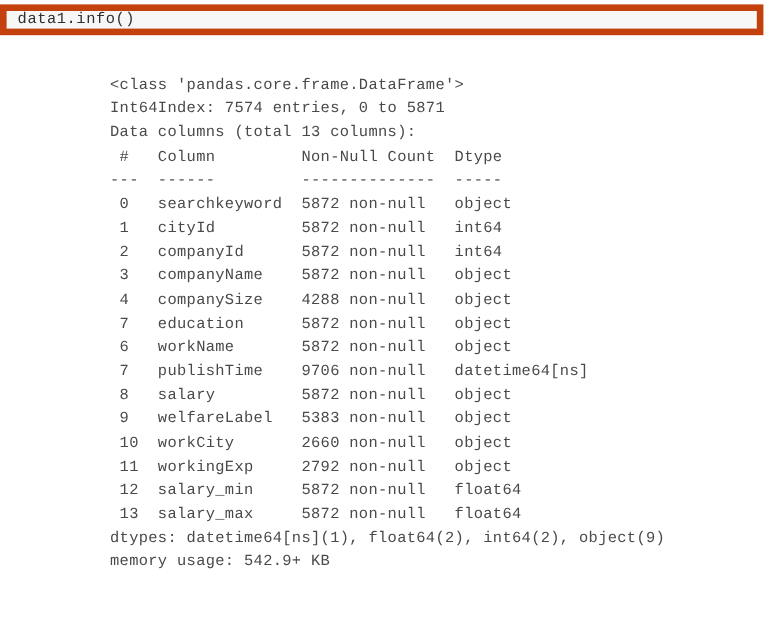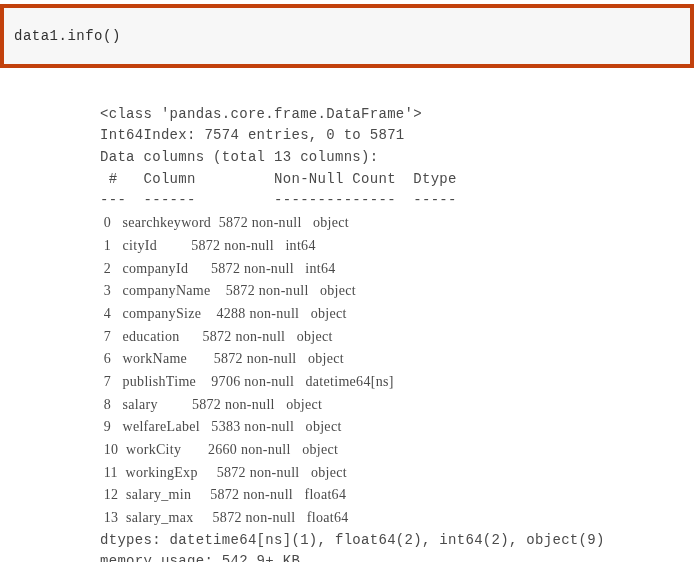--- a/index.html
+++ b/index.html
@@ -24,42 +24,41 @@
     font-family: "Consolas", "Monaco", "Courier New", monospace;
     box-sizing: border-box;
   }
   .out-prompt {
     padding-top: 4px;
     visibility: hidden;
   }
   .input-area {
     flex: 1;
     background: #f7f7f7;
-    border: 4px solid #c2410c;
-    padding: 20px 10px;
+    border: 6px solid #c2410c;
+    padding: 0 10px;
     margin: 4px 6px 0 0;
     font-family: "Consolas", "Monaco", "Courier New", monospace;
     color: #303030;
     letter-spacing: 0.5px;
   }
   .output-area {
     flex: 1;
     padding: 14px 6px 8px 0;
     font-family: "Consolas", "Monaco", "Courier New", monospace;
     color: #4a4a4a;
     white-space: pre;
     line-height: 1.55;
     letter-spacing: 0.3px;
   }
   .header-line, .footer-line {
     white-space: pre;
   }
   .col-row {
     white-space: pre;
-    font-family: Liberation Serif, serif;
   }
 </style>
 </head>
 <body>
 
 <div class="cell">
   <div class="input-area">data1.info()</div>
 </div>
 
 <div class="cell">
@@ -74,18 +73,18 @@
 <span class="col-row"> 1   cityId         5872 non-null   int64</span>
 <span class="col-row"> 2   companyId      5872 non-null   int64</span>
 <span class="col-row"> 3   companyName    5872 non-null   object</span>
 <span class="col-row"> 4   companySize    4288 non-null   object</span>
 <span class="col-row"> 7   education      5872 non-null   object</span>
 <span class="col-row"> 6   workName       5872 non-null   object</span>
 <span class="col-row"> 7   publishTime    9706 non-null   datetime64[ns]</span>
 <span class="col-row"> 8   salary         5872 non-null   object</span>
 <span class="col-row"> 9   welfareLabel   5383 non-null   object</span>
 <span class="col-row"> 10  workCity       2660 non-null   object</span>
-<span class="col-row"> 11  workingExp     5872 non-null   object</span>
+<span class="col-row"> 11  workingExp     2792 non-null   object</span>
 <span class="col-row"> 12  salary_min     5872 non-null   float64</span>
 <span class="col-row"> 13  salary_max     5872 non-null   float64</span>
 <span class="footer-line">dtypes: datetime64[ns](1), float64(2), int64(2), object(9)</span>
 <span class="footer-line">memory usage: 542.9+ KB</span></div>
 </div>
 
 </body></html>

